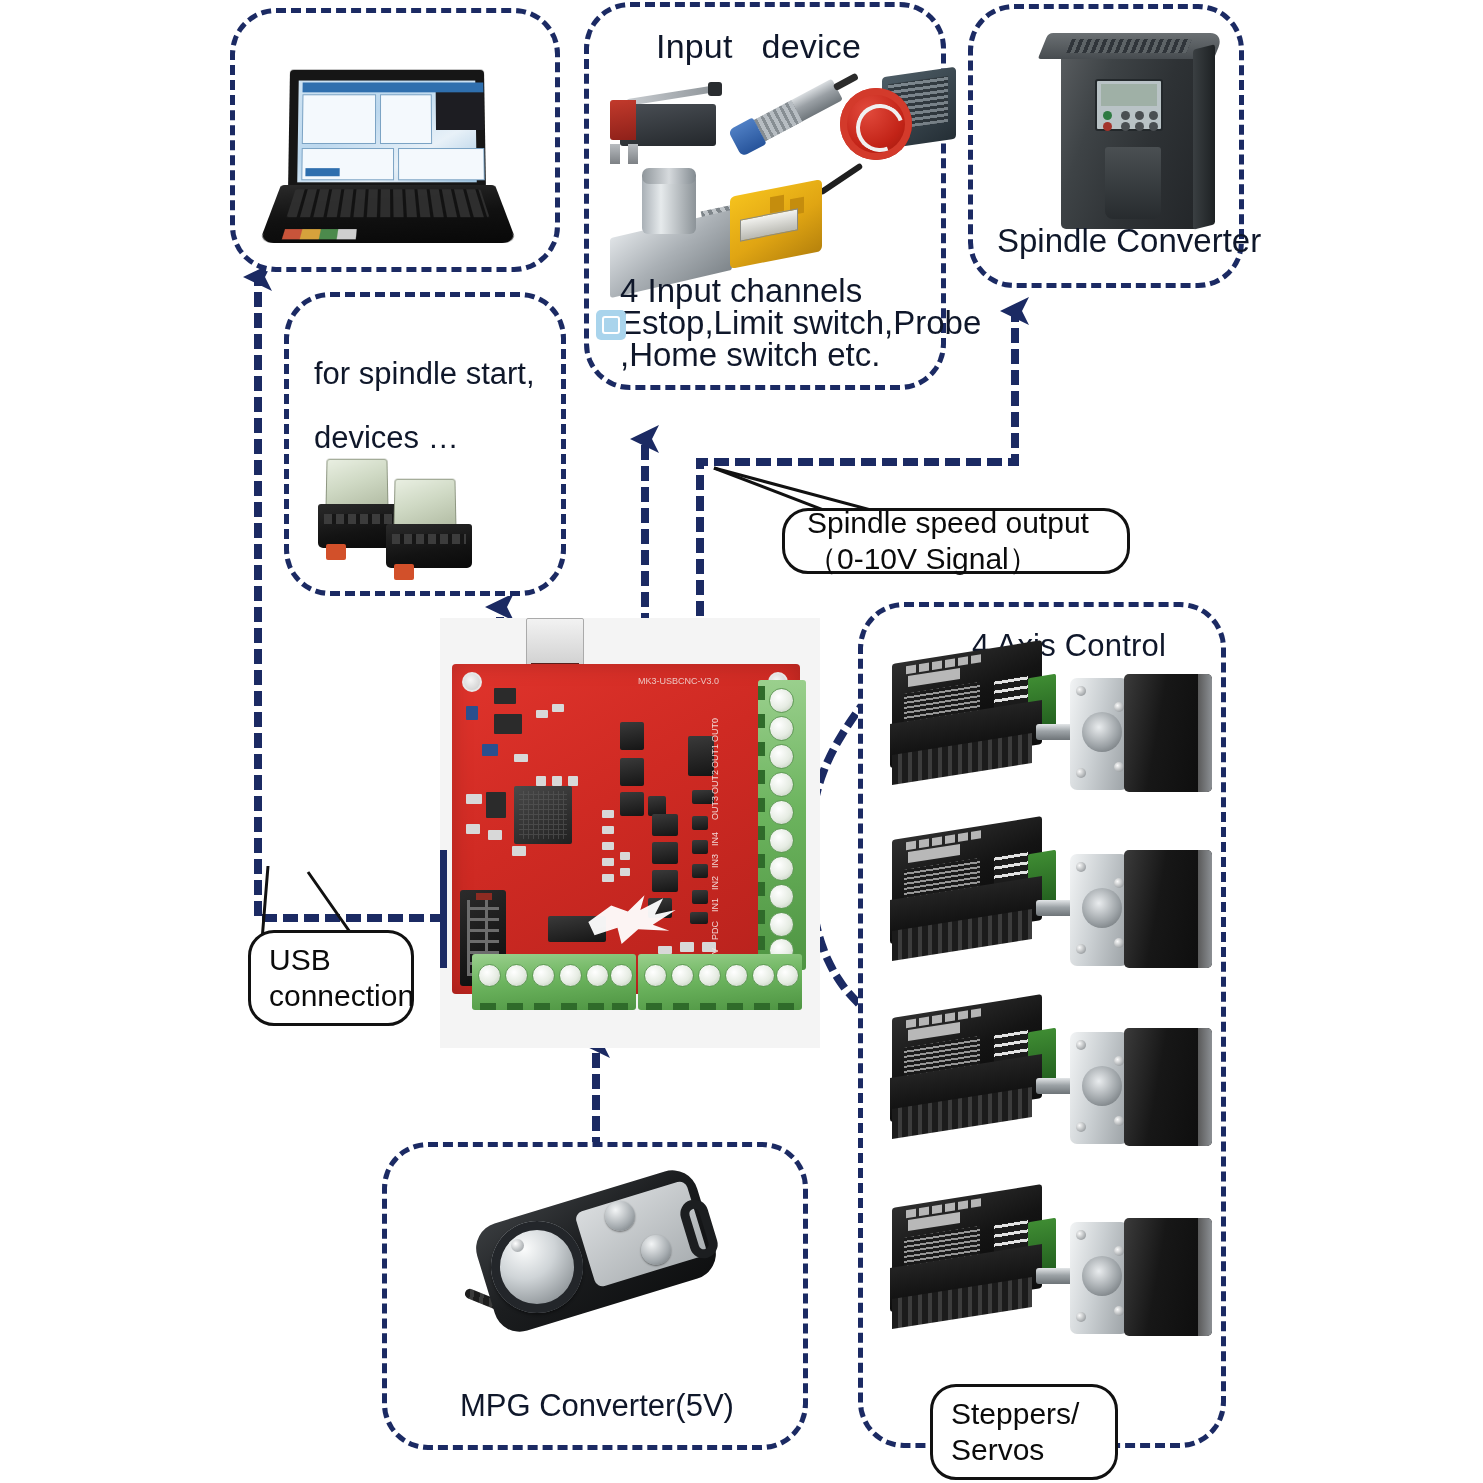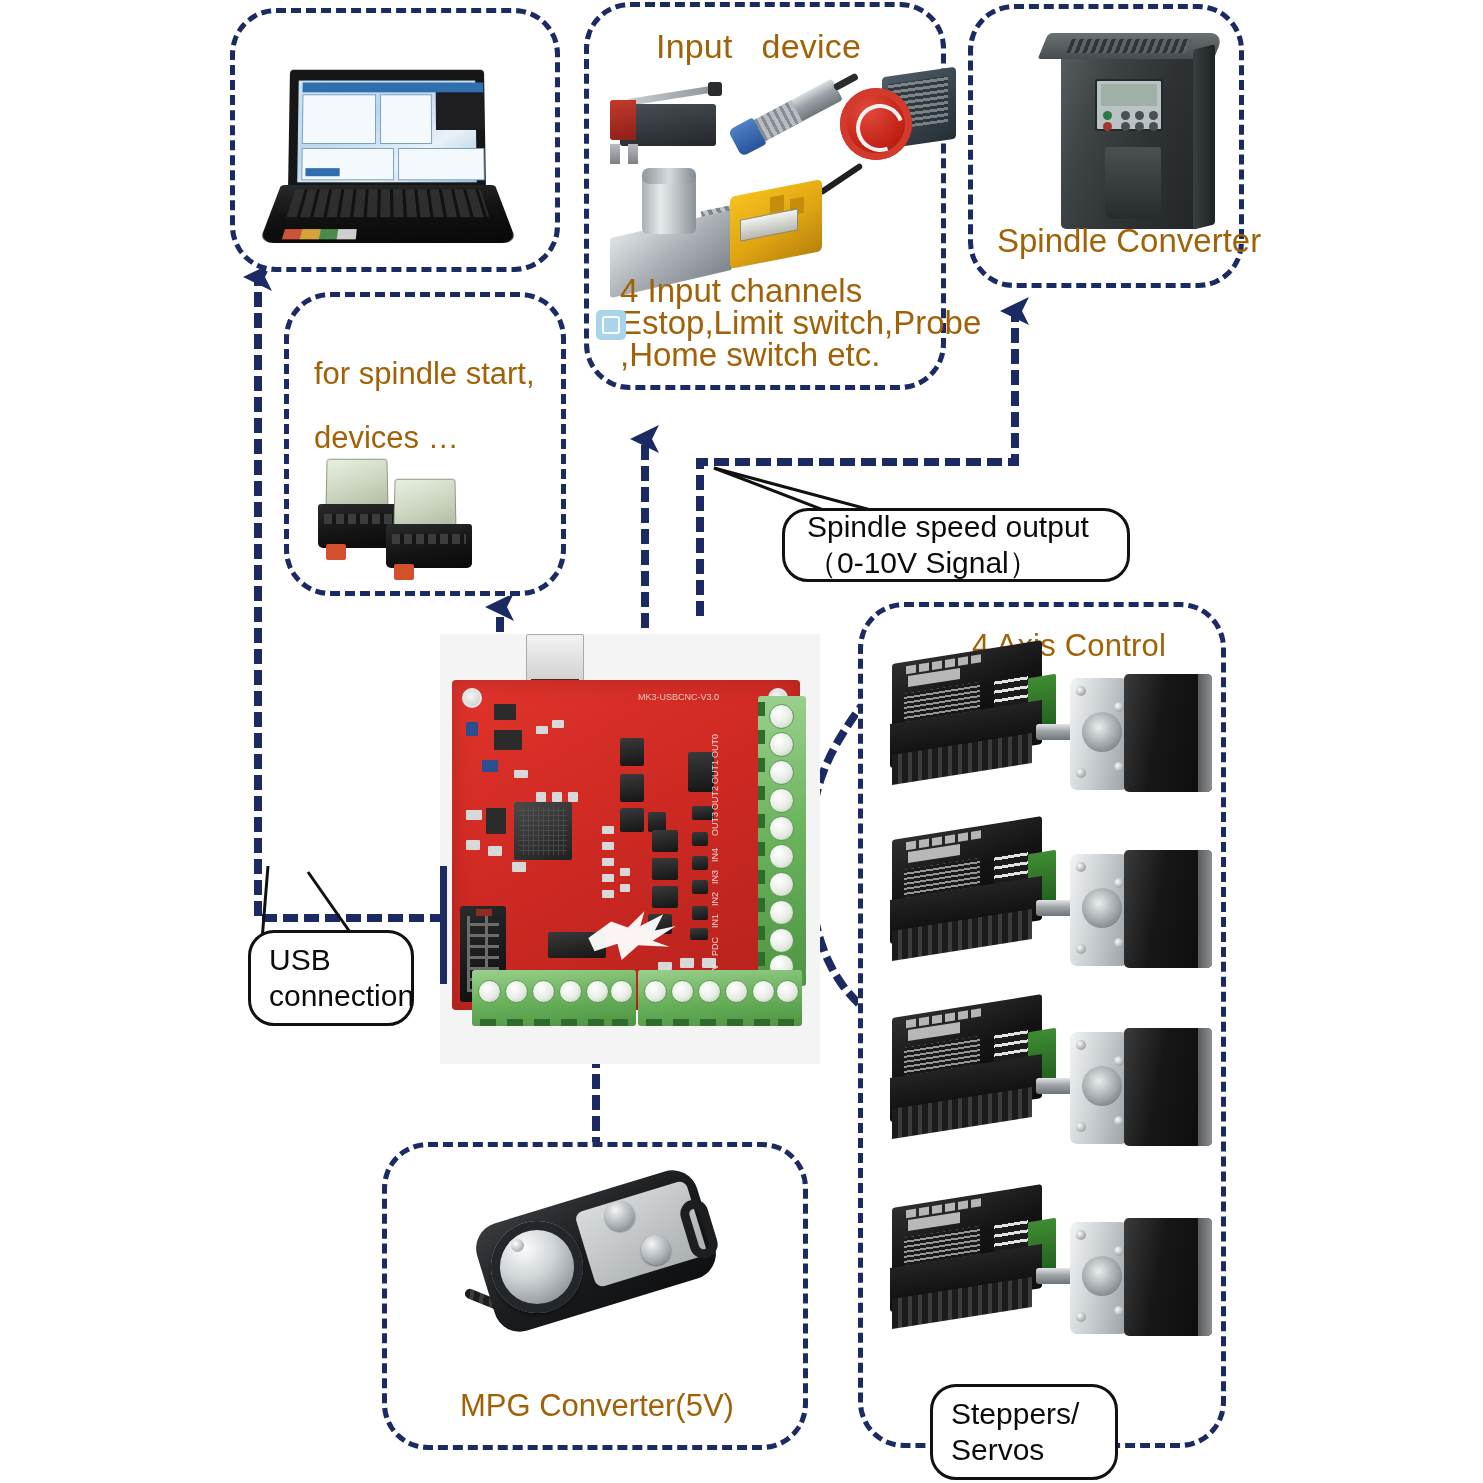--- a/index.html
+++ b/index.html
@@ -18,21 +18,21 @@
   
   .dbox {
     position: absolute;
     border: 5px dashed #1b2a63;
     border-radius: 46px;
     background: #ffffff;
   }
   
   .label {
     position: absolute;
-    color: #a16207;
+    color: #0f172a;
     font-family: "Liberation Sans", sans-serif;
     white-space: pre;
     line-height: 1.18;
   }
   .t-title { font-size: 33px; letter-spacing: .2px; }
   .t-body  { font-size: 31px; }
   .t-cap   { font-size: 30px; }
 
   
   .callout {
@@ -431,21 +431,21 @@
     <div class="clear"></div>
       <div class="sock"></div>
       <div class="tab"></div>
   </div>
   <div class="relay" style="left:386px; top:478px;">
     <div class="clear"></div>
       <div class="sock"></div>
       <div class="tab"></div>
   </div>
 
-  <div class="callout left-al" style="left:782px; top:508px; width:348px; height:74px; flex-direction:column; align-items:flex-start; justify-content:center; padding-left:22px;">
+  <div class="callout left-al" style="left:782px; top:508px; width:348px; height:66px; flex-direction:column; align-items:flex-start; justify-content:center; padding-left:22px;">
     <div style="font-size:30px;">Spindle speed output</div>
     <div style="font-size:30px;">（0-10V Signal）</div>
   </div>
 
   <div class="callout left-al" style="left:248px; top:930px; width:166px; height:96px; flex-direction:column; align-items:flex-start; justify-content:center; padding-left:18px;">
     <div style="font-size:30px;">USB</div>
     <div style="font-size:30px;">connection</div>
   </div>
 
   <div class="dbox" style="left:858px; top:602px; width:368px; height:846px;">
@@ -547,21 +547,21 @@
       <div class="shell"></div>
       <div class="plate"></div>
       <div class="grip"></div>
       <div class="wheel"></div>
       <div class="knob" style="left:142px; top:24px;"></div>
       <div class="knob" style="left:178px; top:58px;"></div>
     </div>
   </div>
   <div class="label t-cap" style="left:460px; top:1388px; font-size:31px;">MPG Converter(5V)</div>
 
-  <div id="pcb" style="left:440px; top:634px; width:380px; height:430px;">
+  <div id="pcb" style="left:440px; top:618px; width:380px; height:430px;">
     <div class="pcb-shadow"></div>
 
     <div class="usb"></div>
 
     <div class="pcb-body">
       <div class="pcb-hole" style="left:10px;  top:8px;"></div>
       <div class="pcb-hole" style="left:316px; top:8px;"></div>
       <div class="pcb-hole" style="left:10px;  top:300px;"></div>
       <div class="pcb-hole" style="left:316px; top:300px;"></div>
 

